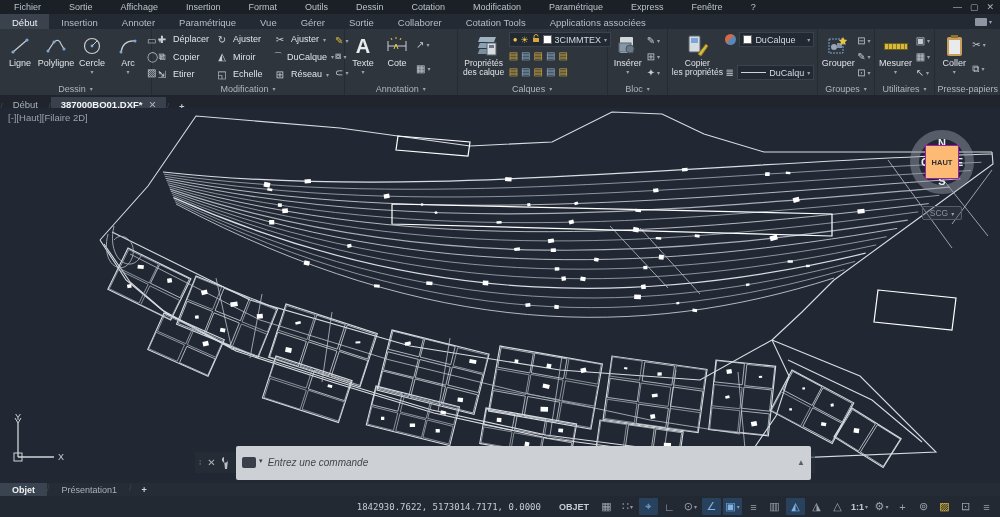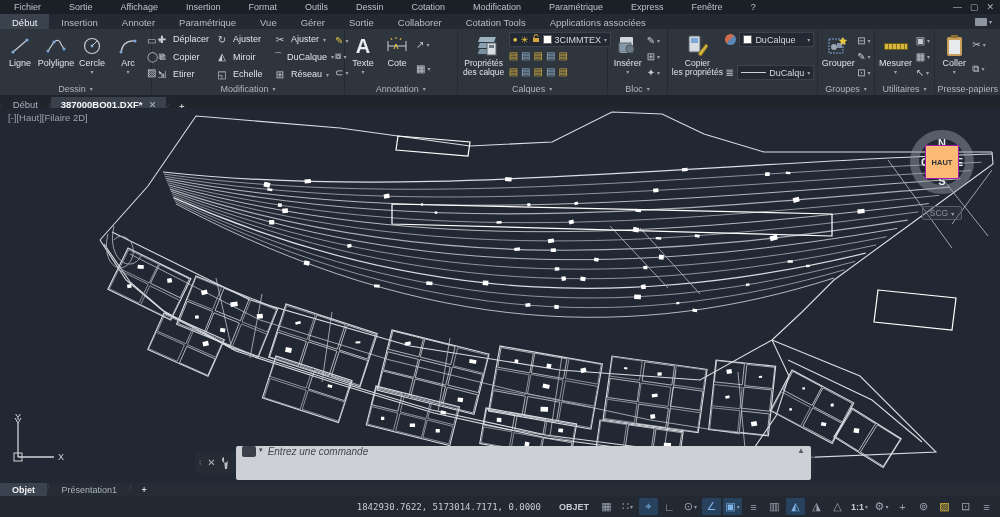--- a/index.html
+++ b/index.html
@@ -71,21 +71,21 @@
   #vc-e { right:2px; top:50%; transform:translateY(-50%); }
   #scg { margin-top:12px; display:inline-flex; align-items:center; gap:3px; border:1px solid #555e69; border-radius:2px; color:#8b94a0; font-size:8.5px; padding:1px 7px; background:rgba(60,66,76,.35);justify-content:space-between; }
 
   
   #ucs { position:absolute; left:10px; bottom:14px; width:60px; height:52px; z-index:3; }
 
   
   #cmddock { position:absolute; left:195px; bottom:6px; width:620px; height:21px; display:flex; align-items:center; gap:5px; background:rgba(40,46,56,.6); padding:0 4px; z-index:4; }
   #cmdgrip { color:#7c8591; font-size:8px; letter-spacing:1px; }
   #cmdclose { color:#aab2bb; font-size:10px; }
-  #cmdfield { flex:1; height:34px; background:#cdd0d4; border-radius:2px; display:flex; align-items:flex-start; gap:6px; padding:0 6px; }
+  #cmdfield { flex:1; height:34px; background:#cdd0d4; border-radius:2px; display:flex; align-items:center; gap:6px; padding:0 6px; }
   #cmdicon { width:14px; height:11px; background:#3a4049; border-radius:2px; position:relative; }
   #cmdicon:after { content:"▾"; position:absolute; right:-7px; top:0; color:#3a4049; font-size:7px; }
   #cmdtext { font-style:italic; font-size:10px; color:#41464d; flex:1; padding-left:6px; }
   #cmdup { color:#595f68; font-size:8px; }
 
   
   #layouttabs { top:483px; height:13px; background:#262c35; display:flex; align-items:stretch; font-size:9px; color:#a9b2bc; }
   .ltab { padding:0 12px; display:flex; align-items:center; }
   .ltab.active { background:#3a4350; color:#f0f2f4; font-weight:bold; }
   .lplus { padding:0 10px; display:flex; align-items:center; color:#cfd5db; font-weight:bold; }

